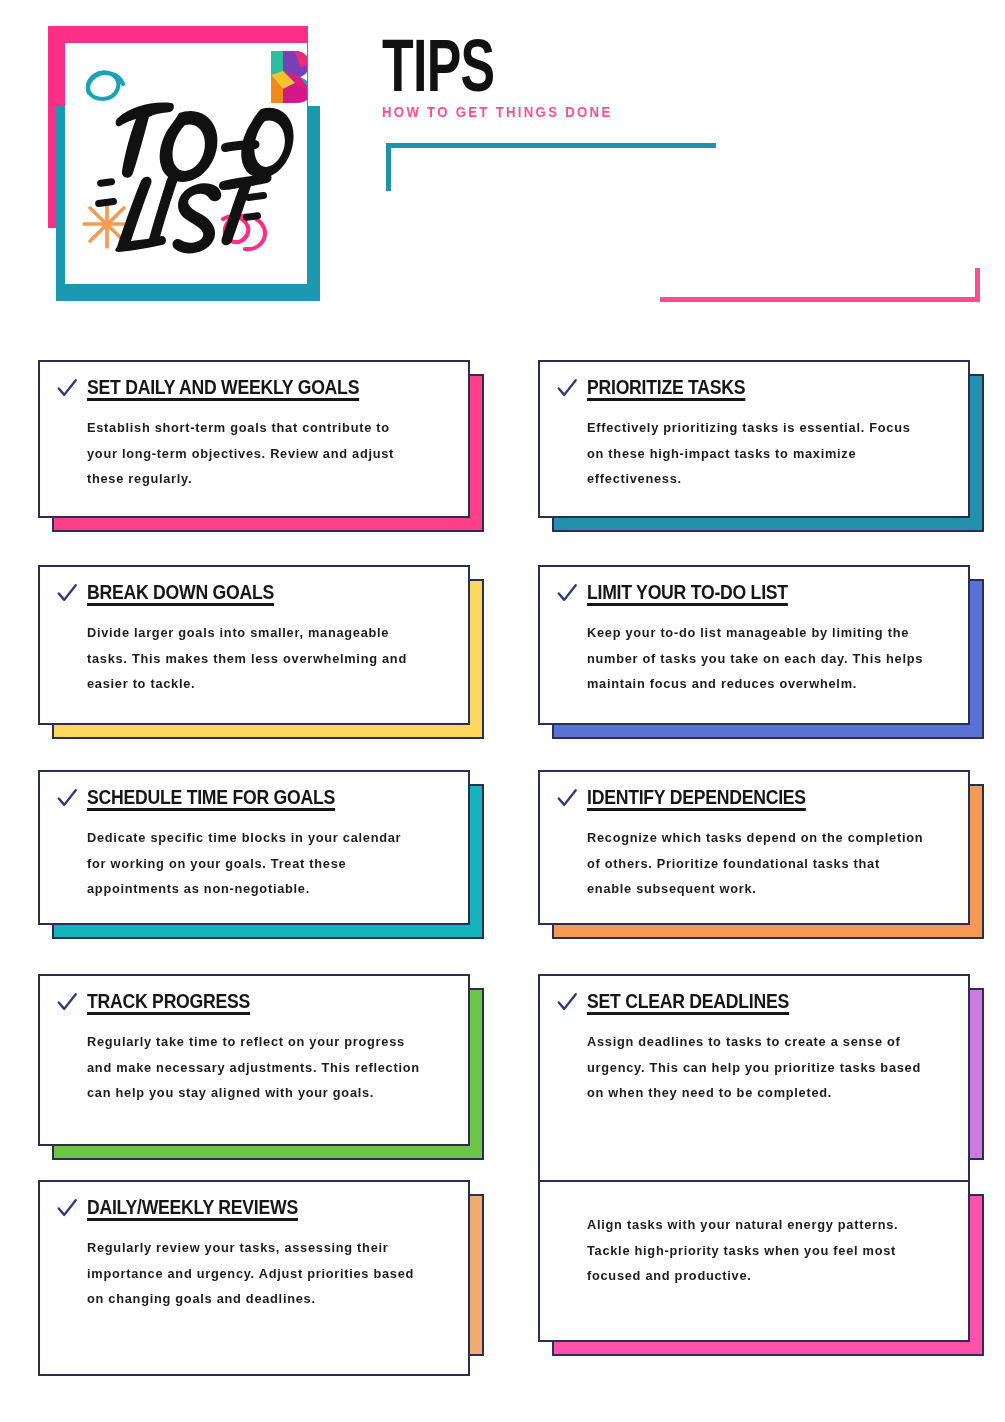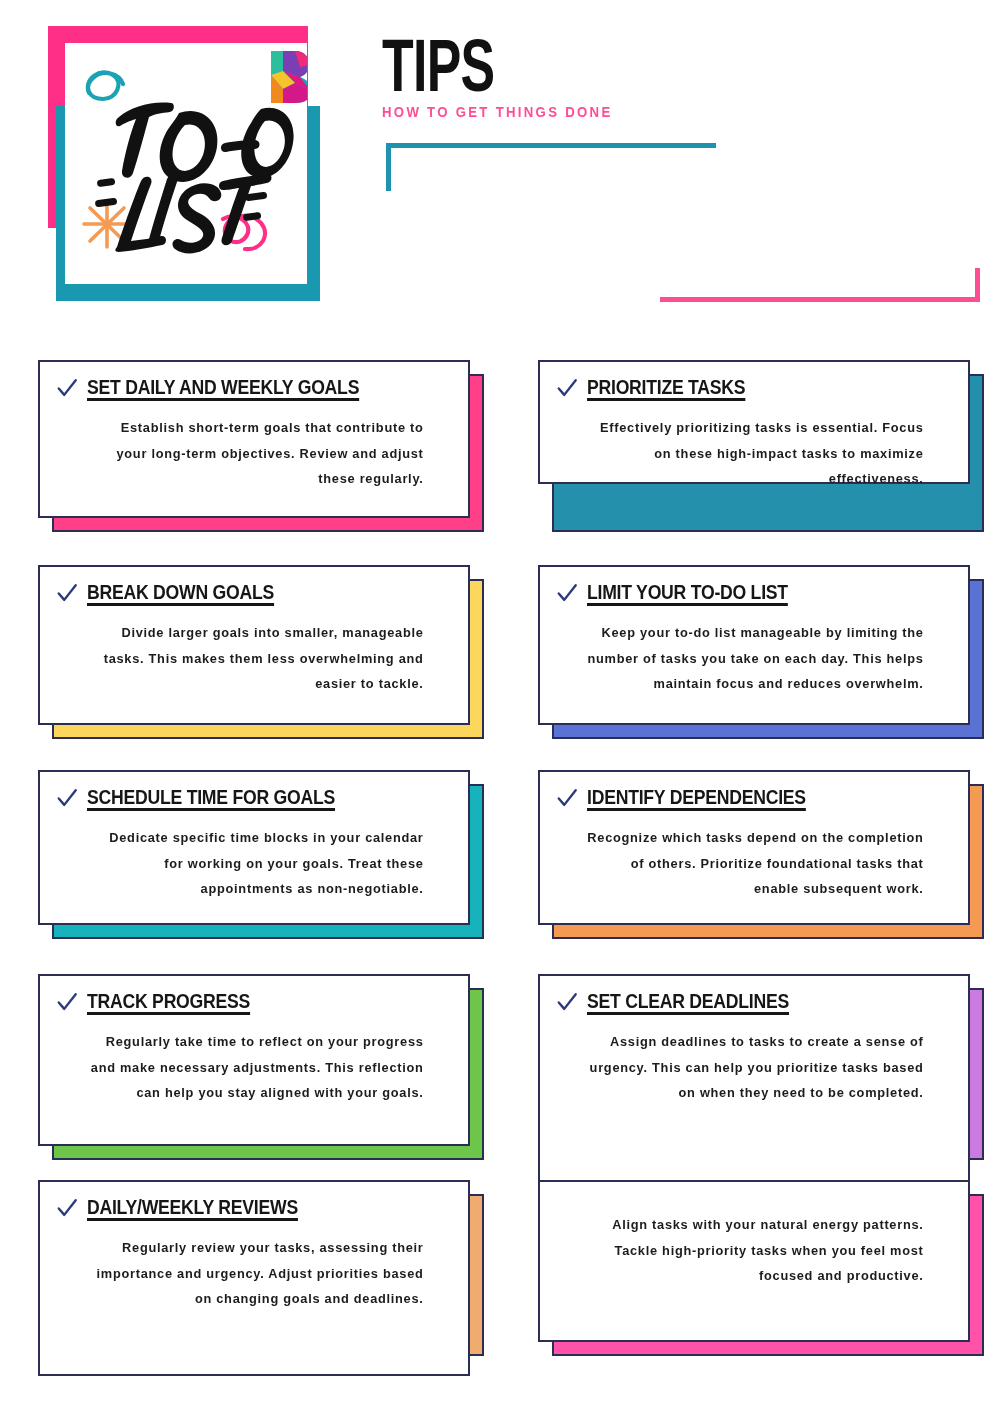--- a/index.html
+++ b/index.html
@@ -179,21 +179,20 @@
 
   .card {
     position: absolute;
     left: 0;
     top: 0;
     width: 432px;
     height: 170px;
     background: #ffffff;
     border: 2.5px solid #2b2d55;
     padding: 14px 34px 12px 16px;
-    text-align: right;
   }
 
   .card-head {
     display: flex;
     align-items: flex-start;
     gap: 9px;
   }
 
   .check-icon {
     flex: 0 0 auto;
@@ -327,21 +326,21 @@
             <svg class="check-icon" viewBox="0 0 24 24">
               <path d="M3 12.5 L9 19.5 L21.5 3.5" fill="none" stroke="#2b3a78" stroke-width="2.6" stroke-linecap="round" stroke-linejoin="round"></path>
             </svg>
             <div class="card-title" style="color: rgb(22, 22, 22);">SET DAILY AND WEEKLY GOALS</div>
           </div>
           <div class="card-body" style="color: rgb(28, 28, 28);">Establish short-term goals that contribute to your long-term objectives. Review and adjust these regularly.</div>
         </div>
       </div>
       <div class="card-slot" style="left: 538px; top: 0px; height: 158px;">
         <div class="card-shadow" style="background: rgb(36, 144, 171); height: 158px; border-color: rgb(43, 45, 85);"></div>
-        <div class="card" style="height: 124px; border-color: rgb(43, 45, 85);">
+        <div class="card" style="height: 158px; border-color: rgb(43, 45, 85);">
           <div class="card-head">
             <svg class="check-icon" viewBox="0 0 24 24">
               <path d="M3 12.5 L9 19.5 L21.5 3.5" fill="none" stroke="#2b3a78" stroke-width="2.6" stroke-linecap="round" stroke-linejoin="round"></path>
             </svg>
             <div class="card-title" style="color: rgb(22, 22, 22);">PRIORITIZE TASKS</div>
           </div>
           <div class="card-body" style="color: rgb(28, 28, 28);">Effectively prioritizing tasks is essential. Focus on these high-impact tasks to maximize effectiveness.</div>
         </div>
       </div>
       <div class="card-slot" style="left: 38px; top: 205px; height: 160px;">

